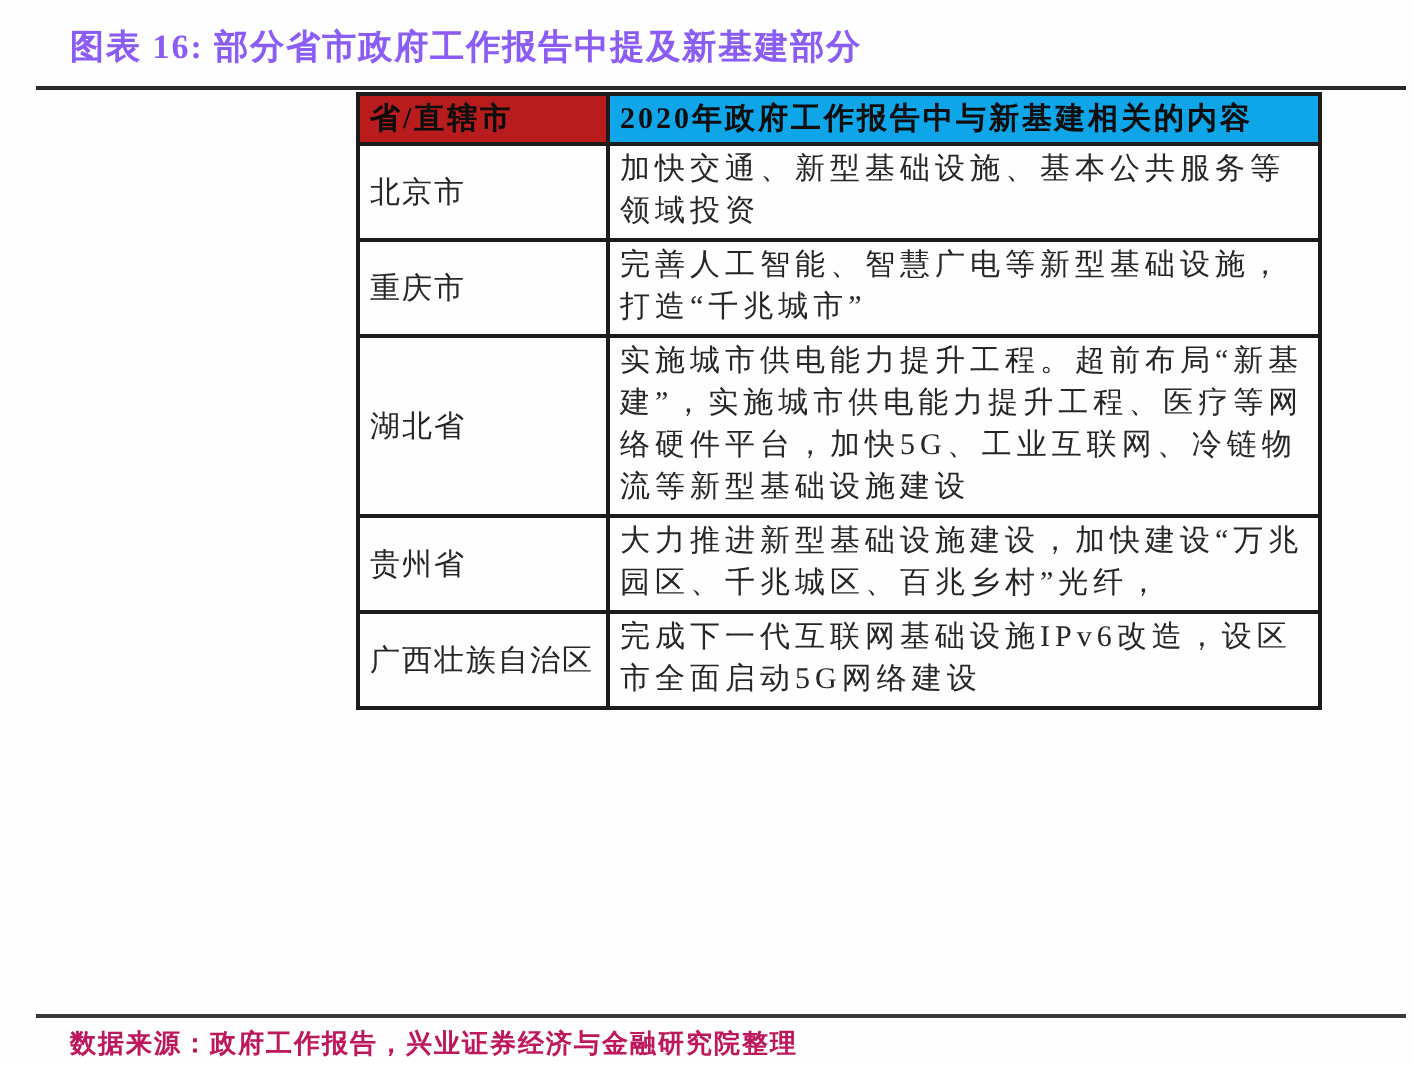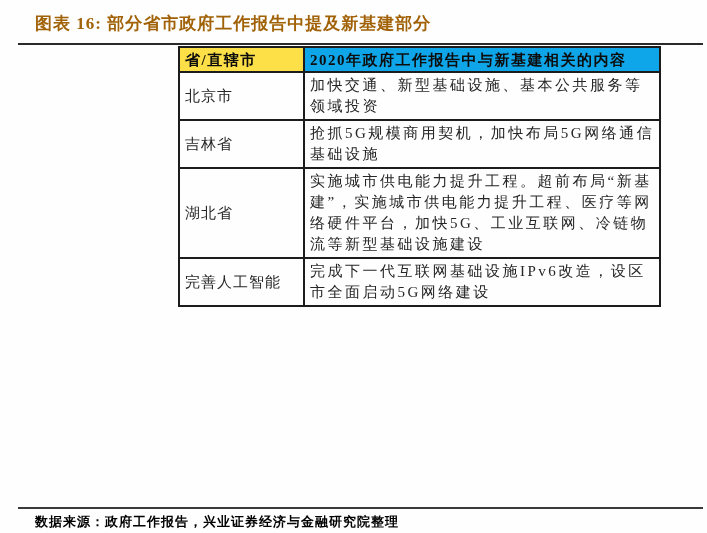--- a/index.html
+++ b/index.html
@@ -6,21 +6,21 @@
   html, body { background: #ffffff; }
   body {
     font-family: "Liberation Serif", "DejaVu Serif", serif;
     width: 707px; height: 533px; position: relative; overflow: hidden;
     color: #1f1f1f;
   }
   .page { position: absolute; inset: 0; background: #fefefe; }
 
   .doc-title {
     position: absolute; left: 35px; top: 12px;
-    font-size: 17px; font-weight: bold; color: #a16207;
+    font-size: 17px; font-weight: bold; color: #8b5cf6;
     letter-spacing: 1px; white-space: nowrap;
   }
   .title-rule {
     position: absolute; left: 18px; right: 4px; top: 43px;
     height: 2px; background: #2a2a2a;
   }
 
   table.report-table {
     position: absolute; left: 178px; top: 46px; width: 483px;
     border-collapse: collapse; table-layout: fixed;
@@ -43,55 +43,59 @@
     padding: 2px 3px 2px 5px; vertical-align: middle;
     line-height: 21px; letter-spacing: 2.5px; font-family: Liberation Serif, serif;
   }
 
   .bottom-rule {
     position: absolute; left: 18px; right: 4px; top: 507px;
     height: 2px; background: #3a3a3a;
   }
   .source-note {
     position: absolute; left: 35px; top: 513px;
-    font-size: 13px; font-weight: bold; color: #000000;
+    font-size: 13px; font-weight: bold; color: #be185d;
     letter-spacing: 1px; white-space: nowrap;
   }
 </style>
 </head>
 <body>
 
 <div class="page">
 
   <div class="doc-title">图表 16: 部分省市政府工作报告中提及新基建部分</div>
 
   <div class="title-rule"></div>
 
   <table class="report-table">
     <thead>
       <tr>
-        <th class="col-province" style="background: #fde047;">省/直辖市</th>
+        <th class="col-province" style="background: #b91c1c;">省/直辖市</th>
         <th class="col-content" style="background: #0ea5e9;">2020年政府工作报告中与新基建相关的内容</th>
       </tr>
     </thead>
     <tbody>
         <tr>
           <td class="col-province">北京市</td>
           <td class="col-content">加快交通、新型基础设施、基本公共服务等领域投资</td>
         </tr>
         <tr>
-          <td class="col-province">吉林省</td>
-          <td class="col-content">抢抓5G规模商用契机，加快布局5G网络通信基础设施</td>
+          <td class="col-province">重庆市</td>
+          <td class="col-content">完善人工智能、智慧广电等新型基础设施，打造“千兆城市”</td>
         </tr>
         <tr>
           <td class="col-province">湖北省</td>
           <td class="col-content">实施城市供电能力提升工程。超前布局“新基建”，实施城市供电能力提升工程、医疗等网络硬件平台，加快5G、工业互联网、冷链物流等新型基础设施建设</td>
         </tr>
         <tr>
-          <td class="col-province">完善人工智能</td>
+          <td class="col-province">贵州省</td>
+          <td class="col-content">大力推进新型基础设施建设，加快建设“万兆园区、千兆城区、百兆乡村”光纤，</td>
+        </tr>
+        <tr>
+          <td class="col-province">广西壮族自治区</td>
           <td class="col-content">完成下一代互联网基础设施IPv6改造，设区市全面启动5G网络建设</td>
         </tr>
       </tbody>
   </table>
 
   <div class="bottom-rule"></div>
 
   <div class="source-note">数据来源：政府工作报告，兴业证券经济与金融研究院整理</div>
 
 </div>

